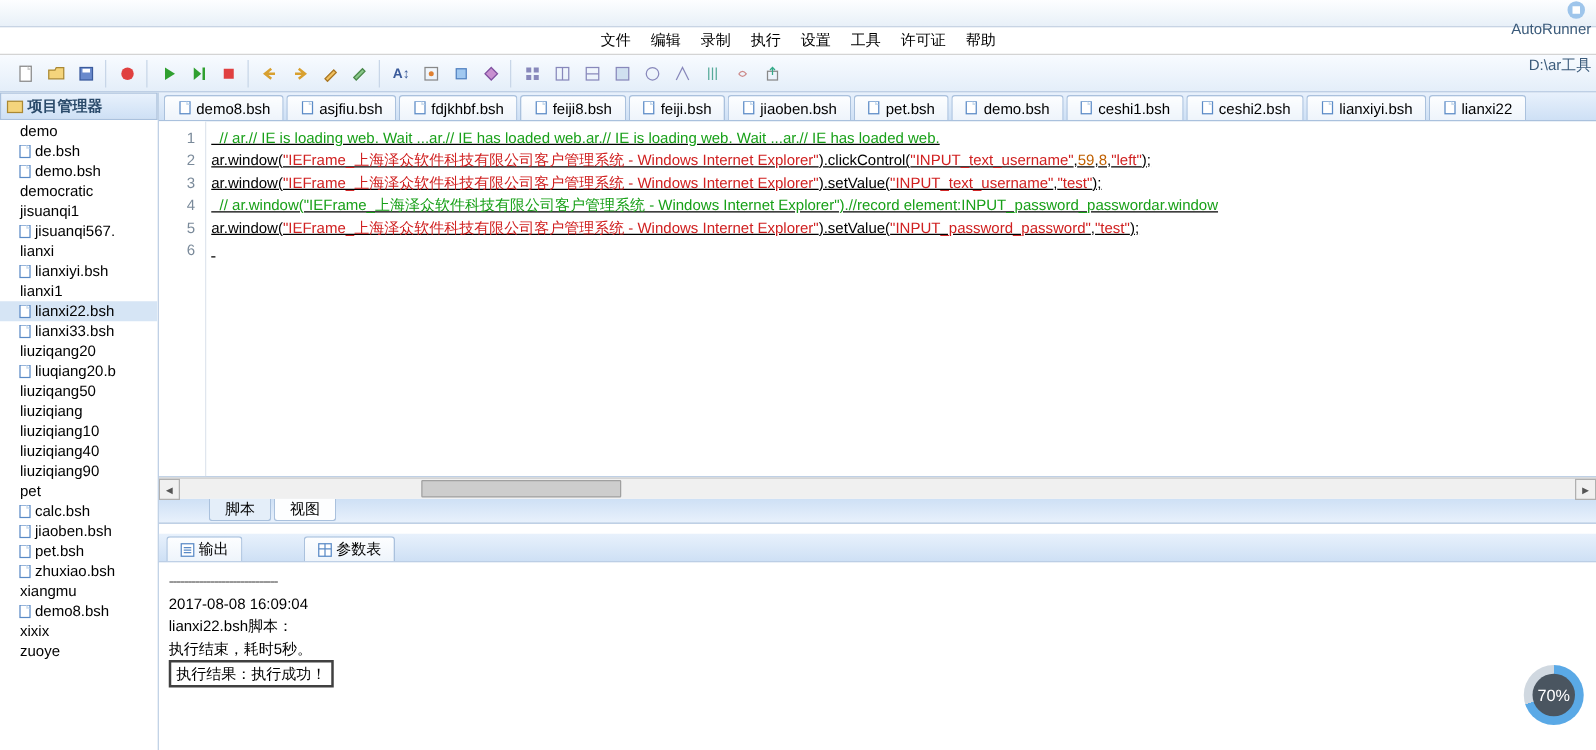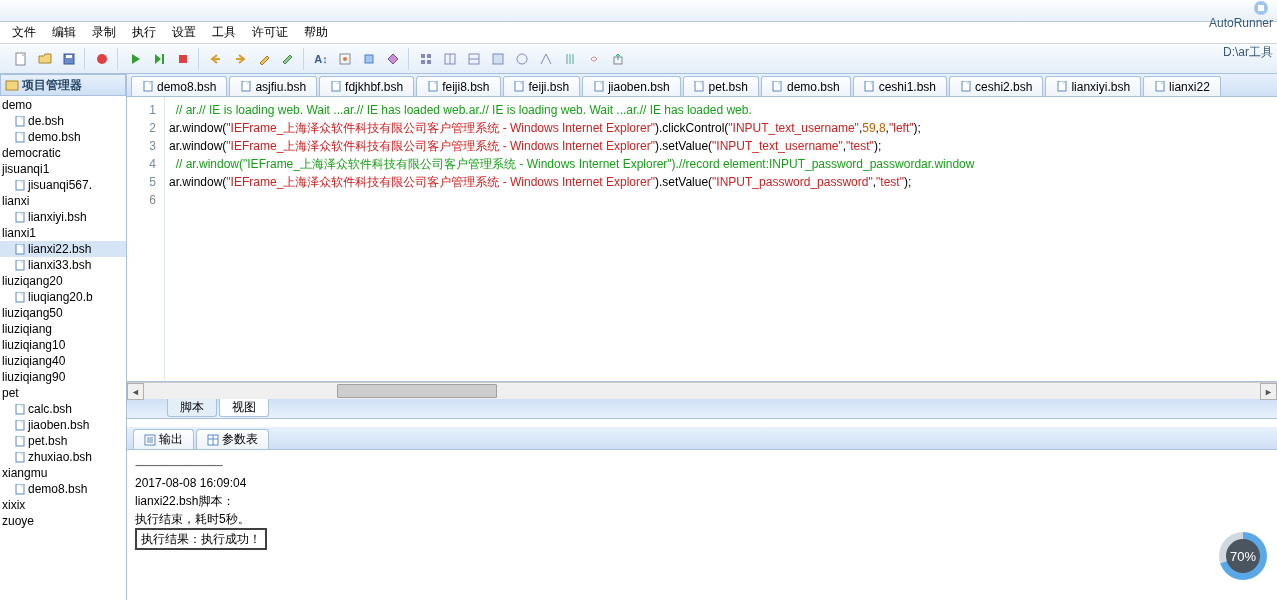--- a/index.html
+++ b/index.html
@@ -1,53 +1,53 @@
 <!DOCTYPE html>
 <html><head>
 <meta charset="utf-8">
 <style>
 *{box-sizing:border-box;margin:0;padding:0;font-family:"Microsoft YaHei",SimSun,sans-serif;font-size:12px;}
 body{background:#fff;width:1277px;height:600px;overflow:hidden;position:relative;}
 .title-bar{height:22px;background:linear-gradient(#fdfeff,#e8f0f8);border-bottom:1px solid #b8c8dc;display:flex;align-items:flex-end;padding:0 4px;color:#3a5a7a;font-size:12px;flex-direction:column;}
 .title-bar .app-icon{width:16px;height:16px;margin-right:4px;display:inline-flex;align-items:center;justify-content:center;}
-.menu-bar{height:22px;background:#fff;border-bottom:1px solid #d4d4d4;display:flex;align-items:center;padding:0 4px;}
+.menu-bar{height:22px;background:#fff;border-bottom:1px solid #d4d4d4;display:flex;align-items:center;padding:0 4px;justify-content:center;}
 .menu-bar span{padding:0 8px;cursor:pointer;}
 .toolbar{height:30px;background:linear-gradient(#f8fbff,#e4eef9);border-bottom:1px solid #aac1dd;display:flex;align-items:center;padding:0 6px;gap:2px;}
 .tb-group{display:flex;gap:2px;padding:0 4px;border-right:1px solid #c8d6e8;}
 .tb-group:last-child{border-right:none;}
 .tb-btn{width:22px;height:22px;border:1px solid transparent;display:flex;align-items:center;justify-content:center;border-radius:2px;cursor:pointer;font-size:11px;}
 .main{display:flex;height:calc(100% - 74px);}
 .sidebar{width:127px;border-right:1px solid #aac1dd;display:flex;flex-direction:column;background:#fff;}
 .panel-hdr{height:22px;background:linear-gradient(#e8f1fc,#cee0f5);border:1px solid #aac1dd;display:flex;align-items:center;padding:0 4px;font-weight:bold;color:#2a4a6a;}
 .panel-hdr .icon{margin-right:3px;}
 .tree{flex:1;overflow:auto;padding:1px 0;background:#fff;}
-.tree-item{padding:1px 2px;white-space:nowrap;display:flex;align-items:center;cursor:pointer;font-size:12px;}
+.tree-item{padding:1px 16px;white-space:nowrap;display:flex;align-items:center;cursor:pointer;font-size:12px;}
 .tree-item.folder{color:#000;}
 .tree-item.file{padding-left:14px;}
 .tree-item.selected{background:#d6e5f5;}
 .file-icon{width:12px;height:12px;margin-right:2px;display:inline-flex;align-items:center;justify-content:center;color:#5a8ac6;font-size:10px;}
 .content{flex:1;display:flex;flex-direction:column;overflow:hidden;}
 .tabs{height:23px;background:linear-gradient(#e8f1fc,#cee0f5);border-bottom:1px solid #aac1dd;display:flex;align-items:flex-end;padding-left:4px;overflow:hidden;}
 .tab{height:20px;background:linear-gradient(#fdfeff,#eef4fb);border:1px solid #aac1dd;border-bottom:none;border-radius:3px 3px 0 0;padding:0 10px;margin-right:2px;display:flex;align-items:center;cursor:pointer;white-space:nowrap;font-size:11px;}
 .tab .file-icon{margin-right:3px;}
 .editor-wrap{flex:1;display:flex;overflow:hidden;border-bottom:1px solid #aac1dd;}
 .gutter{width:38px;background:#fff;border-right:1px solid #e0e6ee;text-align:right;padding:4px 8px 0 0;color:#7a8a9a;line-height:18px;font-family:Consolas,monospace;font-size:13px;}
-.editor{flex:1;padding:4px 0 0 4px;font-family:Consolas,"Courier New",monospace;font-size:13px;line-height:18px;white-space:pre;overflow:hidden;color:#000;}
+.editor{flex:1;padding:4px 0 0 4px;font-family:Consolas,"Courier New",monospace;font-size:13px;line-height:18px;white-space:pre;overflow:hidden;color:#000;text-decoration:underline;}
 .str{color:#d02020;}
 .num{color:#c06000;}
 .cmt{color:#18a018;}
 .hscroll{height:17px;background:#f0f0f0;border-top:1px solid #ccc;position:relative;}
 .hscroll .thumb{position:absolute;left:210px;top:1px;width:160px;height:14px;background:#cdcdcd;border:1px solid #a0a0a0;border-radius:1px;}
 .hscroll .arr{position:absolute;top:0;width:17px;height:17px;background:#f0f0f0;border:1px solid #b0b0b0;display:flex;align-items:center;justify-content:center;font-size:9px;color:#555;}
 .hscroll .arr.l{left:0;}
 .hscroll .arr.r{right:0;}
 .view-tabs{height:20px;background:linear-gradient(#cee0f5,#e8f1fc);border-bottom:1px solid #aac1dd;padding-left:40px;display:flex;align-items:flex-start;}
 .view-tab{height:18px;background:#fdfeff;border:1px solid #aac1dd;border-top:none;padding:0 12px;margin-right:2px;cursor:pointer;border-radius:0 0 3px 3px;font-size:12px;}
 .view-tab.inactive{background:#e4eef9;}
-.bottom-tabs{height:23px;background:linear-gradient(#e8f1fc,#cee0f5);border-bottom:1px solid #aac1dd;display:flex;align-items:flex-end;padding-left:6px;margin-top:8px;}
+.bottom-tabs{height:23px;background:linear-gradient(#e8f1fc,#cee0f5);border-bottom:1px solid #aac1dd;display:flex;align-items:flex-end;padding-left:6px;margin-top:8px;gap:47px;}
 .console{flex:0 0 auto;padding:6px 8px;font-size:12px;line-height:18px;background:#fff;height:150px;}
 .console .sep{letter-spacing:-1px;color:#555;}
 .result-hl{border:2px solid #404040;display:inline-block;padding:0 4px;}
 .progress-circle{position:absolute;right:10px;bottom:20px;width:48px;height:48px;border-radius:50%;background:conic-gradient(#5aa9e6 0deg 252deg,#d0d8e0 252deg 360deg);display:flex;align-items:center;justify-content:center;}
 .progress-circle .inner{width:34px;height:34px;border-radius:50%;background:#4a5560;color:#fff;display:flex;align-items:center;justify-content:center;font-size:13px;}
 svg{display:block;}
 </style>
 </head>
 <body>
 

